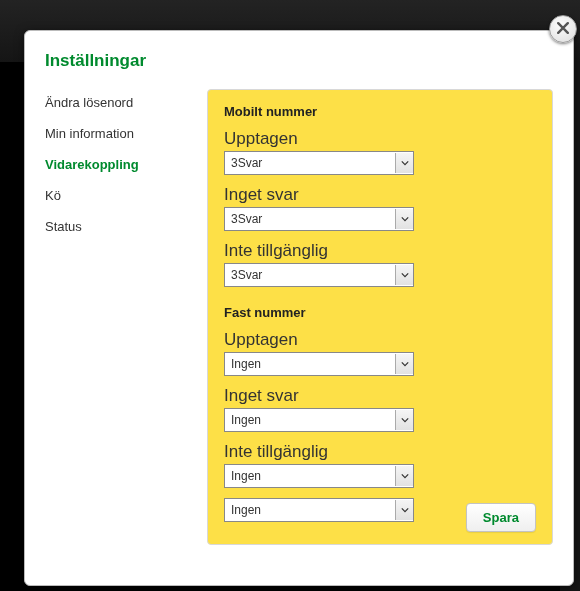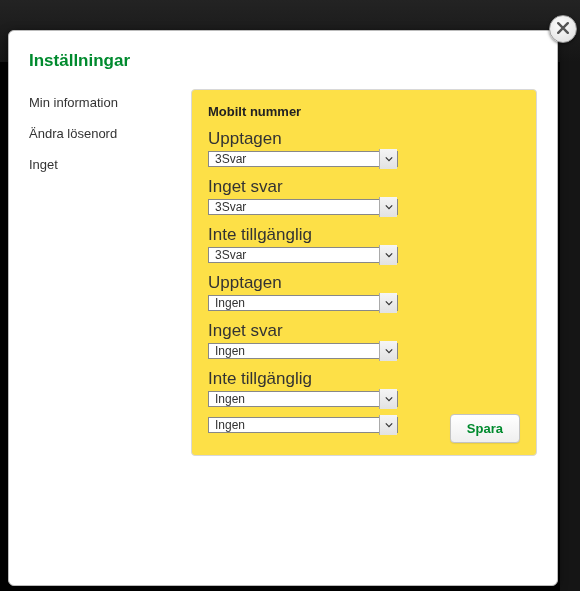--- a/index.html
+++ b/index.html
@@ -18,21 +18,21 @@
     position:absolute; top:0; left:0; right:0; height:62px;
     background: linear-gradient(#232323,#151515);
   }
   .backdrop-right {
     position:absolute; top:62px; right:0; width:20px; bottom:0;
     background:#151515;
   }
   .modal {
     position: absolute;
     top: 30px;
-    left: 8px;
+    left: 24px;
     width: 550px;
     height: 556px;
     background: #fff;
     border-radius: 6px;
     border: 1px solid #bbb;
     box-shadow: 0 2px 10px rgba(0,0,0,0.5);
     padding: 20px 20px 16px 20px;
   }
   .close-btn {
     position: absolute;
@@ -85,21 +85,21 @@
   .section-title.second { margin-top: 18px; }
   .field { margin-bottom: 10px; }
   .field label {
     display:block;
     font-size:17px;
     color:#333;
     margin-bottom:2px;
   }
   .select {
     width: 190px;
-    height: 16px;
+    height: 24px;
     border:1px solid #888;
     background:#fff;
     display:flex;
     align-items:center;
     justify-content:space-between;
     padding: 0 0 0 6px;
     font-size:12px;
     cursor:pointer;
   }
   .select .caret {
@@ -141,23 +141,25 @@
       </svg>
   </span>
 </div>
 
 <div class="modal">
   <h1>Inställningar</h1>
 
   <div class="columns">
 
     <div class="sidebar">
+      <div class="item">Ändra lösenord</div>
       <div class="item">Min information</div>
-      <div class="item">Ändra lösenord</div>
-      <div class="item">Inget</div>
+      <div class="item active">Vidarekoppling</div>
+      <div class="item">Kö</div>
+      <div class="item">Status</div>
     </div>
 
     <div class="panel">
 
       <div class="section-title">Mobilt nummer</div>
 
       <div class="field">
         <label>Upptagen</label>
         <div class="select">
           <span>3Svar</span>
@@ -186,20 +188,21 @@
         <div class="select">
           <span>3Svar</span>
           <span class="caret">
               <svg viewBox="0 0 10 10">
                 <path d="M1 3 L5 7 L9 3" fill="none" stroke="#333" stroke-width="1.5"></path>
               </svg>
             </span>
         </div>
       </div>
 
+      <div class="section-title second">Fast nummer</div>
 
       <div class="field">
         <label>Upptagen</label>
         <div class="select">
           <span>Ingen</span>
           <span class="caret">
               <svg viewBox="0 0 10 10">
                 <path d="M1 3 L5 7 L9 3" fill="none" stroke="#333" stroke-width="1.5"></path>
               </svg>
             </span>

